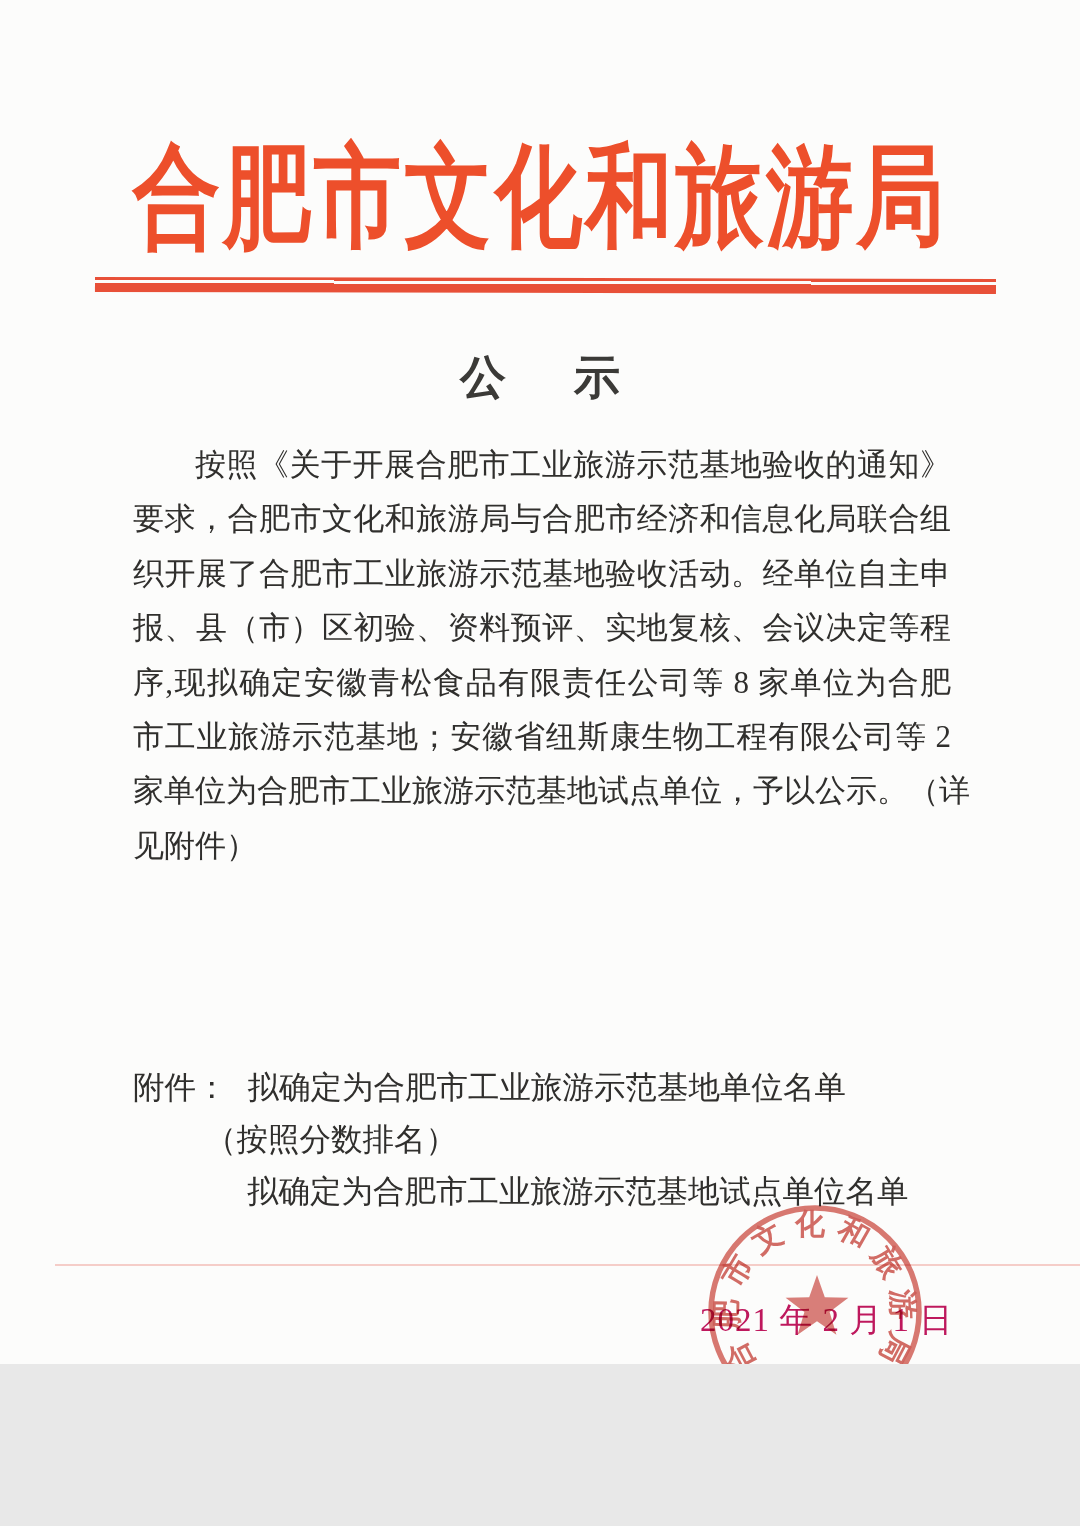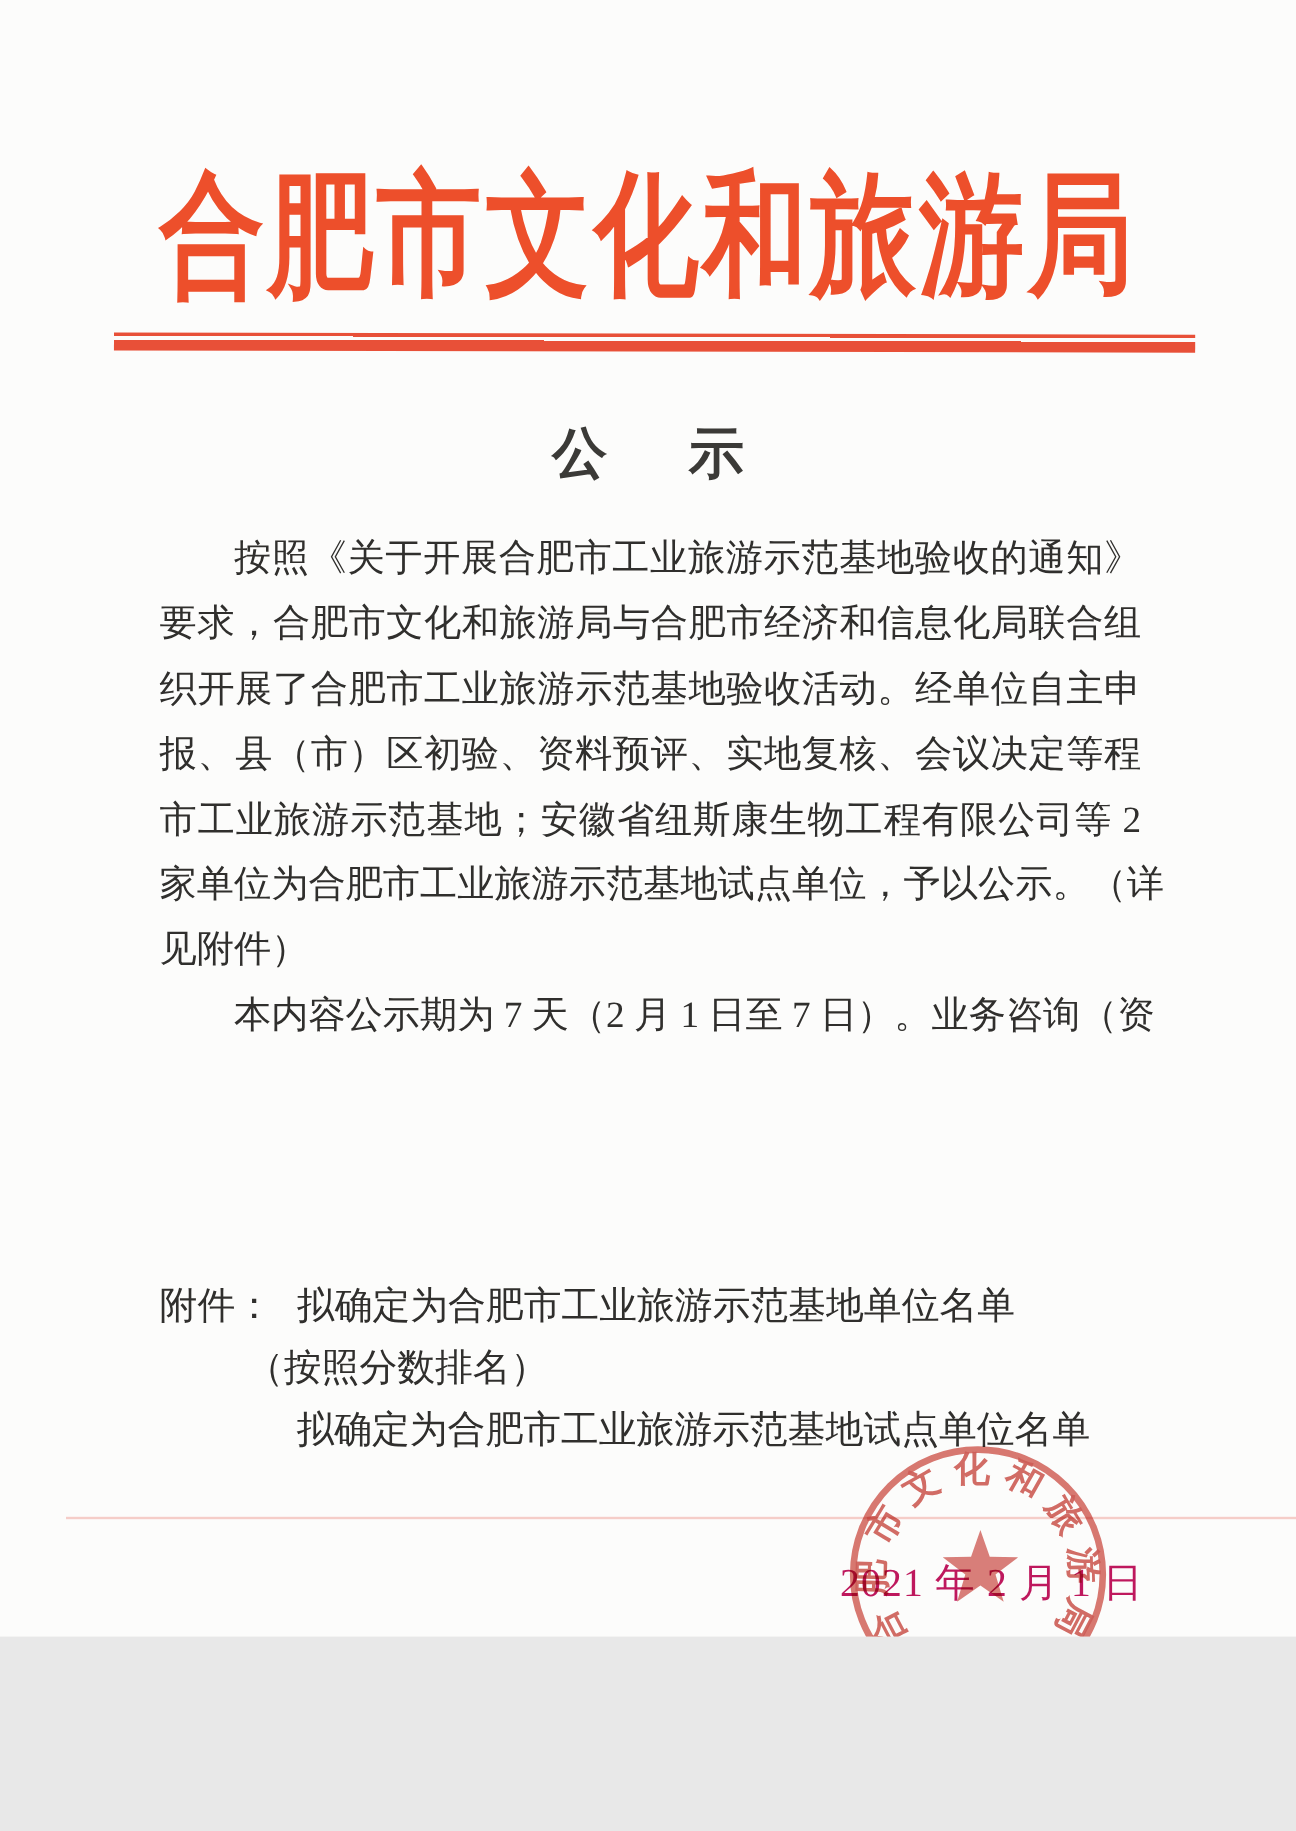--- a/index.html
+++ b/index.html
@@ -145,26 +145,26 @@
   <div class="rule rule-top"></div>
 
   <div class="doc-title">公　示</div>
 
   <div class="body-text">
     <div class="para">
         <div class="line">按照《关于开展合肥市工业旅游示范基地验收的通知》</div>
         <div class="line">要求，合肥市文化和旅游局与合肥市经济和信息化局联合组</div>
         <div class="line">织开展了合肥市工业旅游示范基地验收活动。经单位自主申</div>
         <div class="line">报、县（市）区初验、资料预评、实地复核、会议决定等程</div>
+        <div class="line">序,现拟确定安徽青松食品有限责任公司等 8 家单位为合肥</div>
         <div class="line">市工业旅游示范基地；安徽省纽斯康生物工程有限公司等 2</div>
         <div class="line">家单位为合肥市工业旅游示范基地试点单位，予以公示。（详</div>
         <div class="line">见附件）</div>
       </div>
     <div class="para">
-        <div class="line">本内容公示期为 7 天（2 月 1 日至 7 日）。业务咨询（资</div>
       </div>
   </div>
 
   <div class="attachment">
     <div class="att-row att-row-1">
       <span class="att-label">附件：</span>
       <span class="att-item-1">拟确定为合肥市工业旅游示范基地单位名单</span>
     </div>
     <div class="att-row att-row-2">（按照分数排名）</div>
     <div class="att-row att-row-3">拟确定为合肥市工业旅游示范基地试点单位名单</div>

